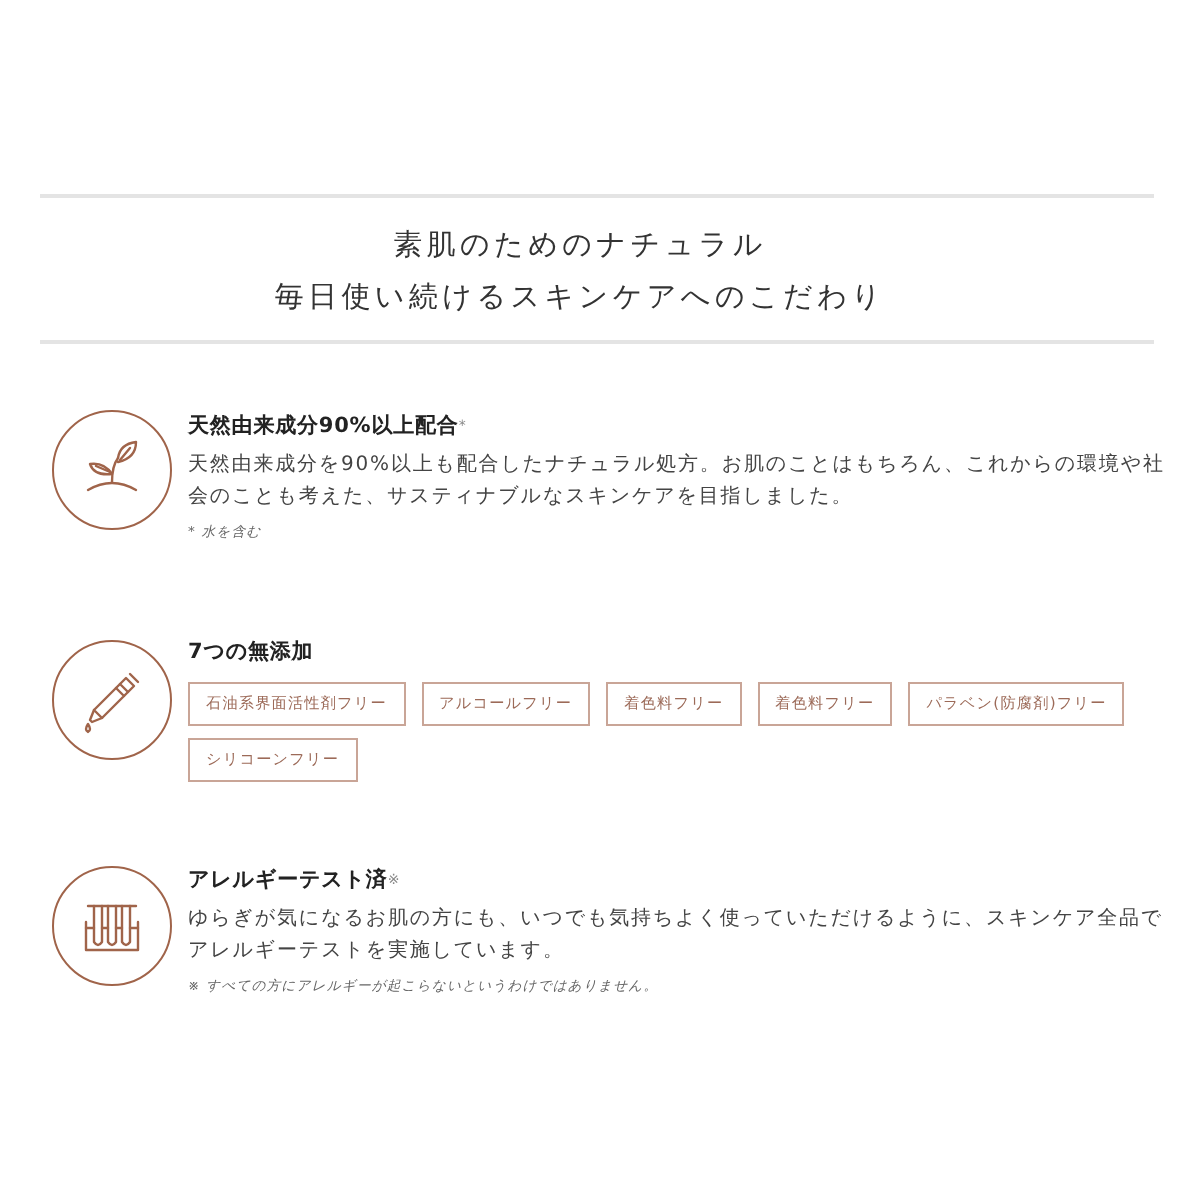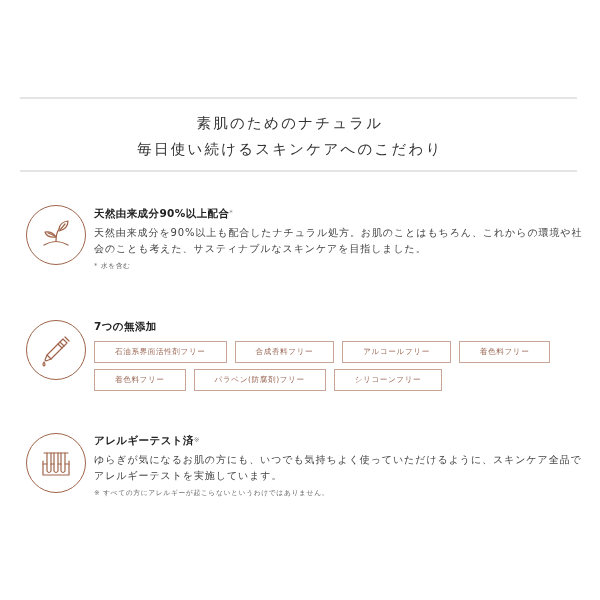--- a/index.html
+++ b/index.html
@@ -39,34 +39,35 @@
       letter-spacing: 0.4px; line-height: 16px; white-space: nowrap;
     }
     .feature .title .mark { font-size: 7px; color: #888; font-weight: normal; vertical-align: top; }
     .feature .body {
       font-size: 10px; line-height: 15.5px; letter-spacing: 0.9px;
       color: #444444; margin-top: 4px;
     }
     .feature .note {
       font-size: 6.8px; color: #666666; letter-spacing: 0.6px; margin-top: 5px;
       white-space: nowrap;
+      font-style: italic;
     }
 
     .f1 { top: 205px; }
     .f1 .icon { top: 0px; }
     .f2 { top: 318px; }
     .f2 .icon { top: 2px; }
     .f3 { top: 432px; }
     .f3 .icon { top: 1px; }
 
     .tags { display: flex; flex-wrap: wrap; gap: 6px 8px; margin-top: 7px; width: 480px; }
     .tag {
       border: 1.2px solid #c9a597; color: #9c6a58;
       font-size: 7.6px; letter-spacing: 0.6px;
-      height: 22px; line-height: 20px; padding: 0 20px;
+      height: 22px; line-height: 20px; padding: 0 8px;
       white-space: nowrap; background: #fff;
     }
   </style>
 </head>
 <body>
 
 <div class="page">
 
   <div class="rule top"></div>
 
@@ -103,21 +104,20 @@
         <path d="M22 10 L20 12 M26 14 L24 16"></path>
         <path d="M20 12 L24 16 L13 27 L9 23 Z"></path>
         <path d="M9 23 L7 28 L8 29 L13 27"></path>
         <path d="M6 30 Q4 33 6 34 Q8 33 6 30 Z"></path>
       </svg>
     </div>
     <div class="content">
       <div class="title">7つの無添加</div>
       <div class="tags">
         <span class="tag">石油系界面活性剤フリー</span>
-        <span class="tag">合成香料フリー</span>
         <span class="tag">アルコールフリー</span>
         <span class="tag">着色料フリー</span>
         <span class="tag">着色料フリー</span>
         <span class="tag">パラベン(防腐剤)フリー</span>
         <span class="tag">シリコーンフリー</span>
       </div>
     </div>
   </section>
 
   <section class="feature f3">

